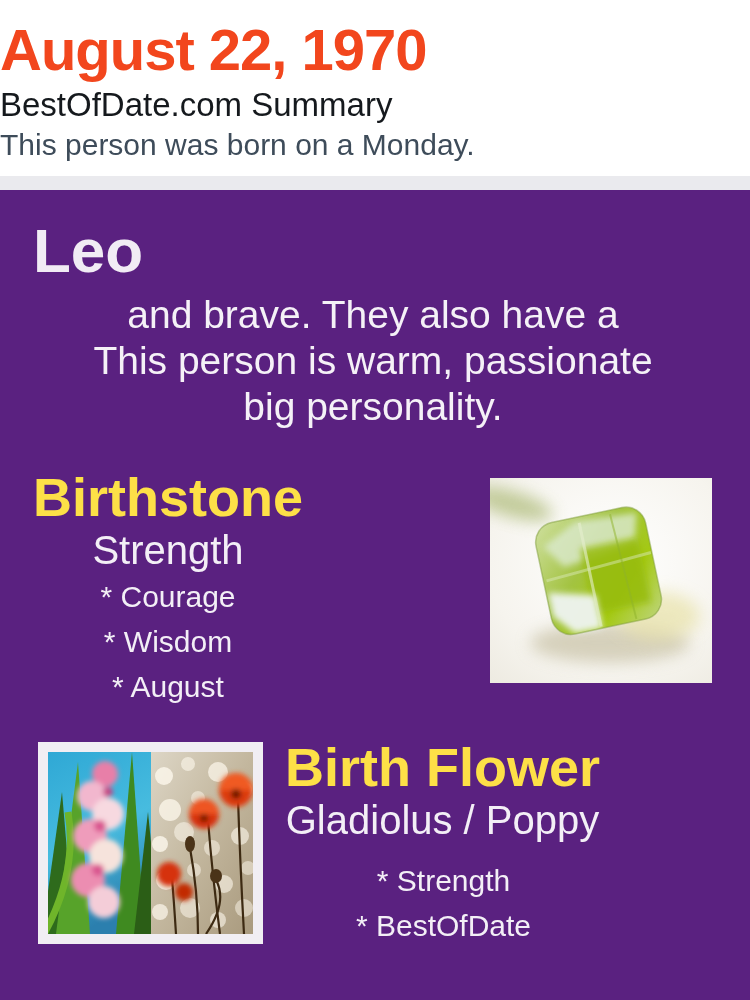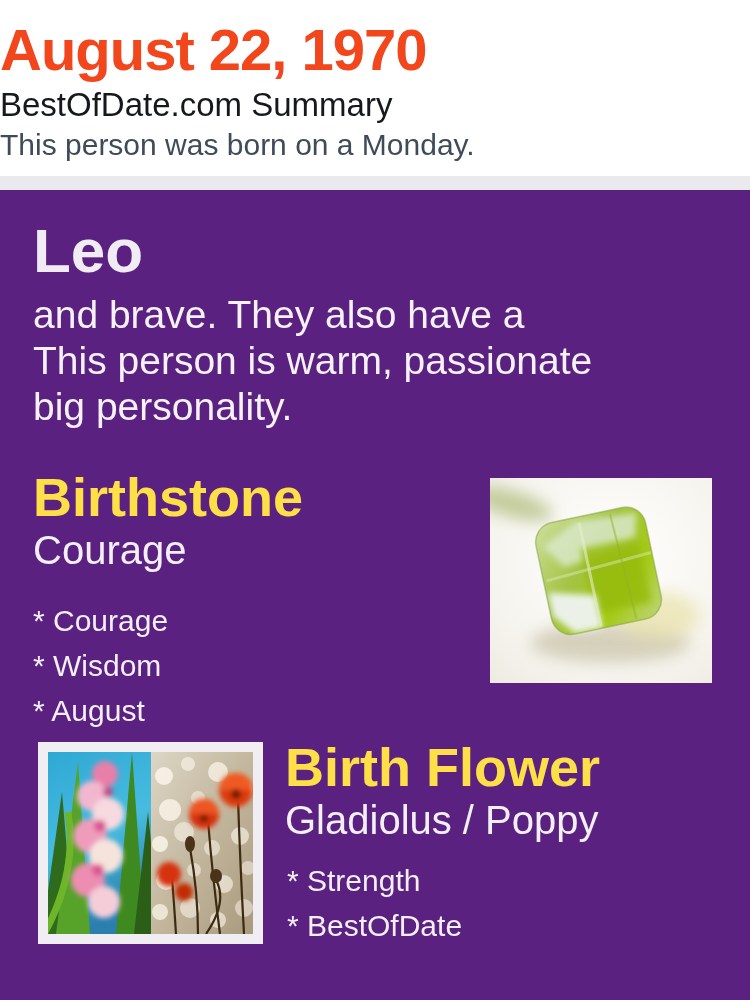--- a/index.html
+++ b/index.html
@@ -24,41 +24,41 @@
   }
   .born-line{
     position:absolute;left:0;top:128px;width:750px;
     font-size:30px;font-weight:400;color:#3E4C5A;
   }
   .divider{
     position:absolute;left:0;top:176px;width:750px;height:14px;
     background:#EAEAEE;
   }
   
-  .body-purple{position:absolute;left:0;top:190px;width:750px;height:810px;background:#5A2180;}
+  .body-purple{position:absolute;left:0;top:190px;width:750px;height:810px;background:#5A2180;text-align:center;}
   .light{color:#F1ECF4;}
   .sign-title{
     position:absolute;left:33px;top:25px;
     font-size:62px;font-weight:700;letter-spacing:0;
   }
   .sign-desc{
     position:absolute;left:33px;top:102px;width:680px;
     font-size:39px;font-weight:400;line-height:46px;color:#F5F1F7;
   }
   .section-heading{
     font-size:54px;font-weight:700;color:#fde047;line-height:58px;
   }
   .section-sub{
     font-size:40px;font-weight:400;color:#F3EFF6;line-height:48px;
   }
   .trait{
     font-size:30px;font-weight:400;color:#F3EFF6;line-height:45px;
   }
   .birthstone-block{position:absolute;left:33px;top:278px;}
-  .birthstone-traits{margin-top:24px;}
+  .birthstone-traits{margin-top:0;}
   .flower-block{position:absolute;left:285px;top:548px;}
   .flower-traits{margin-top:14px;padding-left:2px;}
   
   .stone-photo{
     position:absolute;left:490px;top:288px;width:222px;height:205px;
     display:block;
   }
   .flower-photo{
     position:absolute;left:38px;top:552px;width:205px;height:182px;
     background:#F1EEF3;border:10px solid #F1EEF3;
@@ -81,21 +81,21 @@
 
     <div class="sign-title light">Leo</div>
     <div class="sign-desc">
       <div>and brave. They also have a</div>
       <div>This person is warm, passionate</div>
       <div>big personality.</div>
     </div>
 
     <div class="birthstone-block">
       <div class="section-heading">Birthstone</div>
-      <div class="section-sub">Courage</div>
+      <div class="section-sub">Strength</div>
       <div class="birthstone-traits">
         <div class="trait">* Courage</div>
         <div class="trait">* Wisdom</div>
         <div class="trait">* August</div>
       </div>
     </div>
 
     <svg class="stone-photo" viewBox="0 0 222 205" xmlns="http://www.w3.org/2000/svg" aria-hidden="true">
       <defs>
         <radialGradient id="stoneBg" cx="0.55" cy="0.4" r="0.85">

